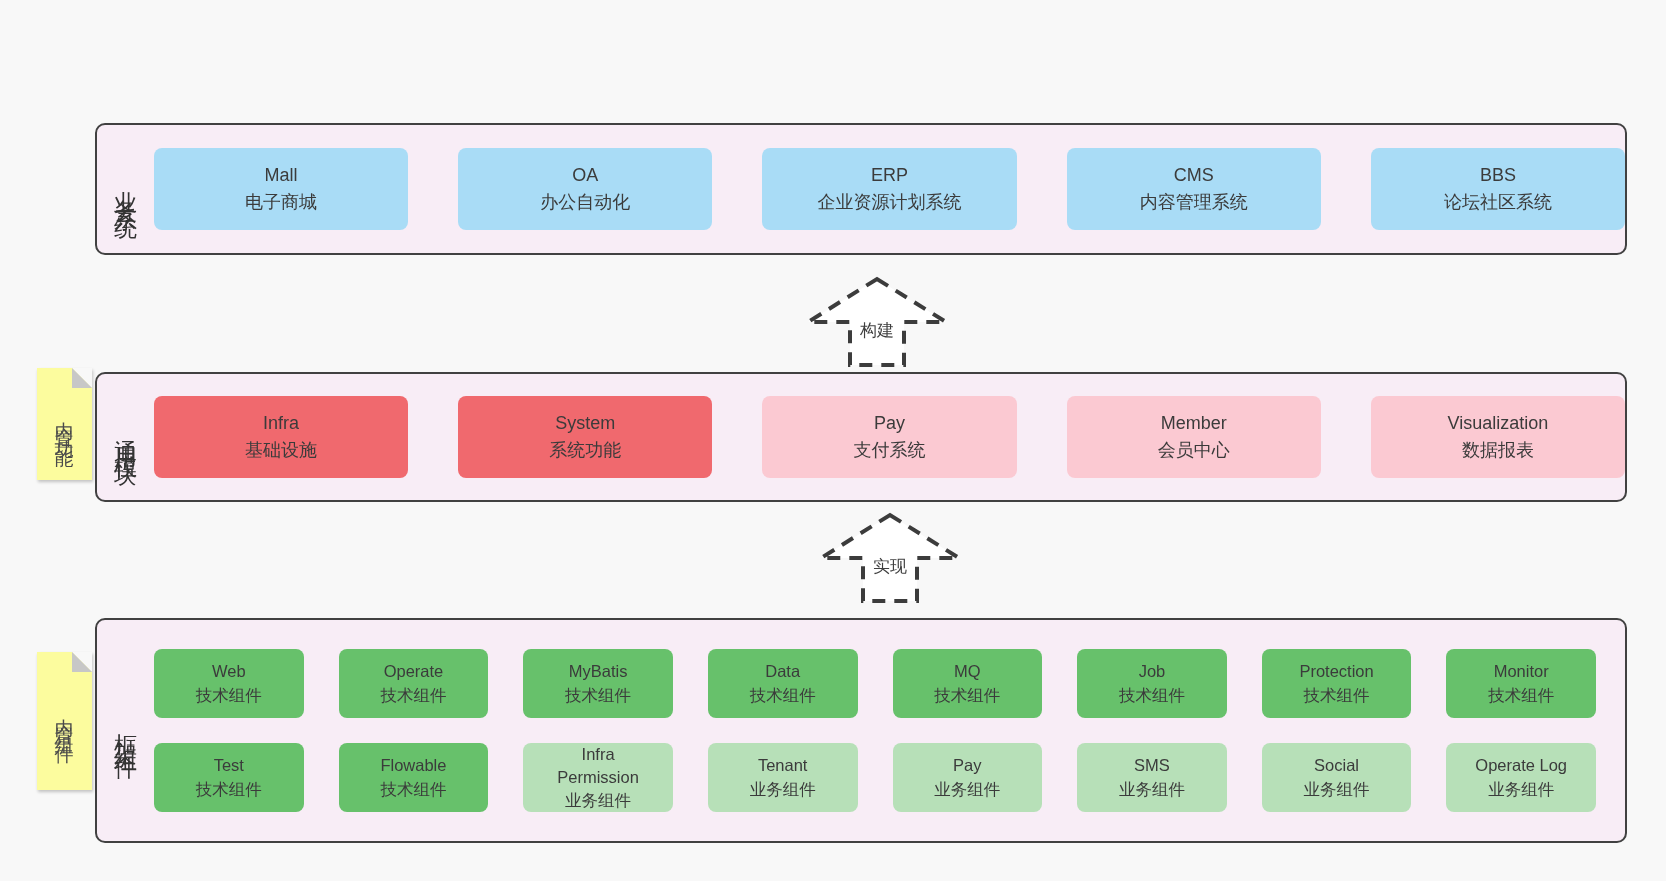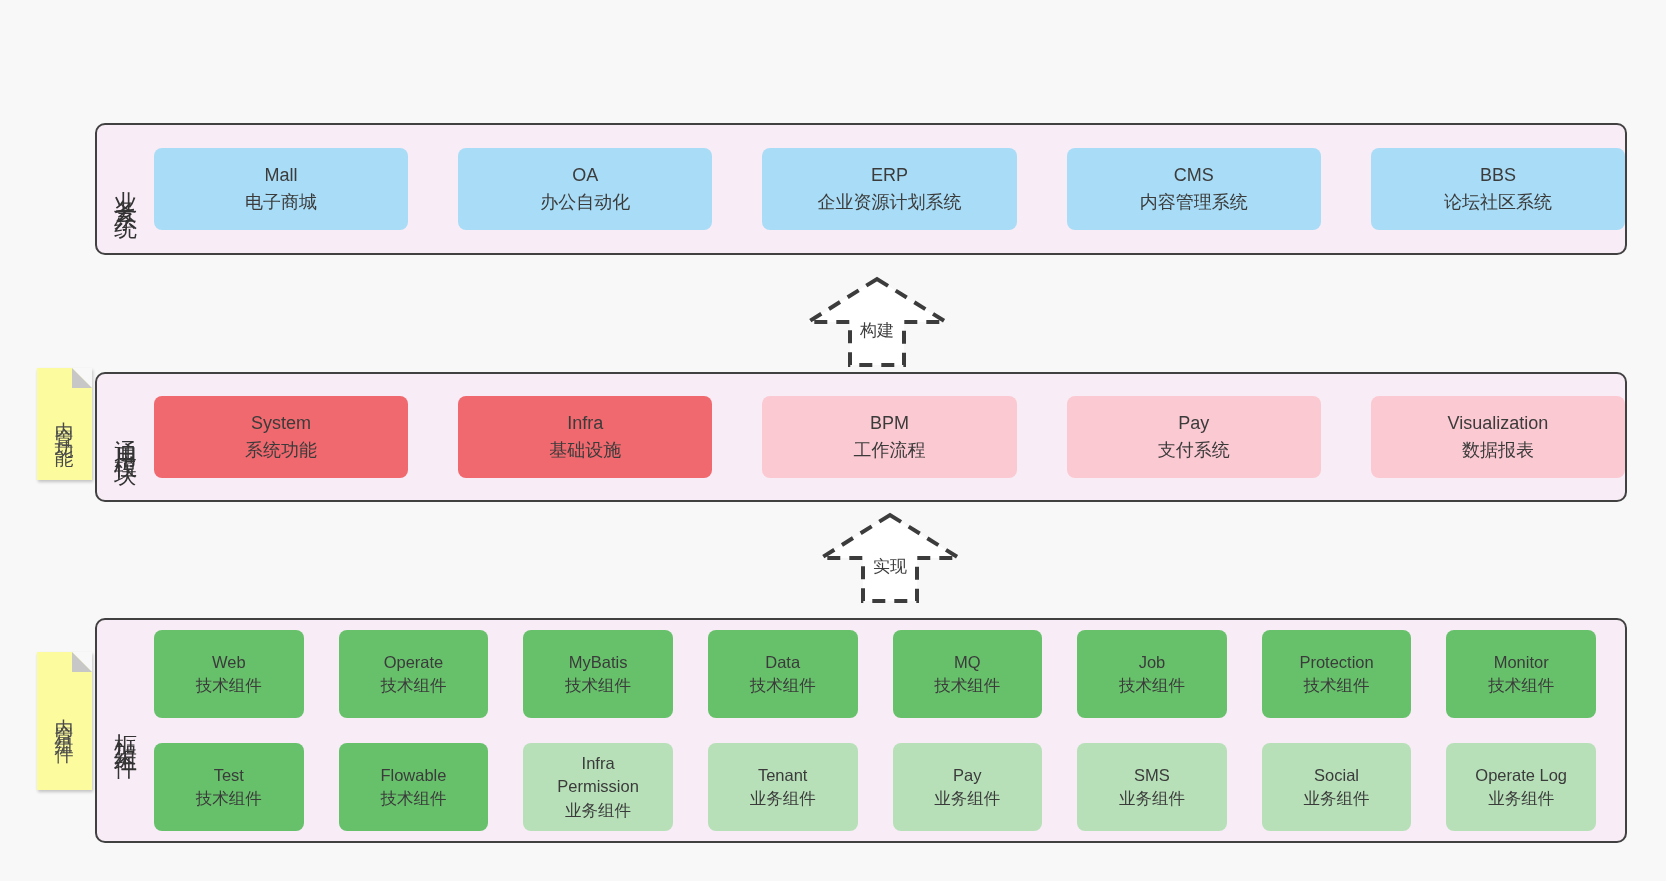--- a/index.html
+++ b/index.html
@@ -38,21 +38,21 @@
     text-align:center;font-size:18px;line-height:1.5;
   }
   .blue{background:var(--box-blue);}
   .red{background:var(--box-red);}
   .pink{background:var(--box-pink);}
   .green{background:var(--box-green);}
   .lightgreen{background:var(--box-green-light);}
   
   .band-rows{flex:1;display:flex;flex-direction:column;gap:25px;padding-right:29px;}
   .row{display:flex;gap:35px;}
-  .row .box{height:88px;font-size:16.5px;line-height:1.4;padding:0 4px;}
+  .row .box{height:69px;font-size:16.5px;line-height:1.4;padding:0 4px;}
   .row .box .en{max-width:112px;}
   
   .arrow{position:absolute;width:144px;height:92px;}
   .arrow svg{display:block;}
   .arrow-label{
     position:absolute;left:50%;top:42px;transform:translateX(-50%);
     background:#ffffff;padding:1px 3px;font-size:17px;white-space:nowrap;color:#3f3f3f;
   }
   
   .note{
@@ -117,34 +117,34 @@
     <polygon points="0,0 20,0 20,20" style="fill:var(--page-bg)"></polygon>
     <polygon points="0,0 20,20 0,20" style="fill:var(--note-fold)"></polygon>
   </svg>
 
   <section class="band band2">
     <div class="band-label">
       <span>通用模块</span>
     </div>
     <div class="band-boxes">
       <div class="box red">
+        <span class="en">Infra</span>
+        <span class="zh">基础设施</span>
+      </div>
+      <div class="box red">
         <span class="en">System</span>
         <span class="zh">系统功能</span>
-      </div>
-      <div class="box red">
-        <span class="en">Infra</span>
-        <span class="zh">基础设施</span>
-      </div>
-      <div class="box pink">
-        <span class="en">BPM</span>
-        <span class="zh">工作流程</span>
       </div>
       <div class="box pink">
         <span class="en">Pay</span>
         <span class="zh">支付系统</span>
+      </div>
+      <div class="box pink">
+        <span class="en">Member</span>
+        <span class="zh">会员中心</span>
       </div>
       <div class="box pink">
         <span class="en">Visualization</span>
         <span class="zh">数据报表</span>
       </div>
     </div>
   </section>
 
   <div class="arrow" style="left:818px;top:512px;">
     <svg width="144" height="92" viewBox="0 0 144 92">

